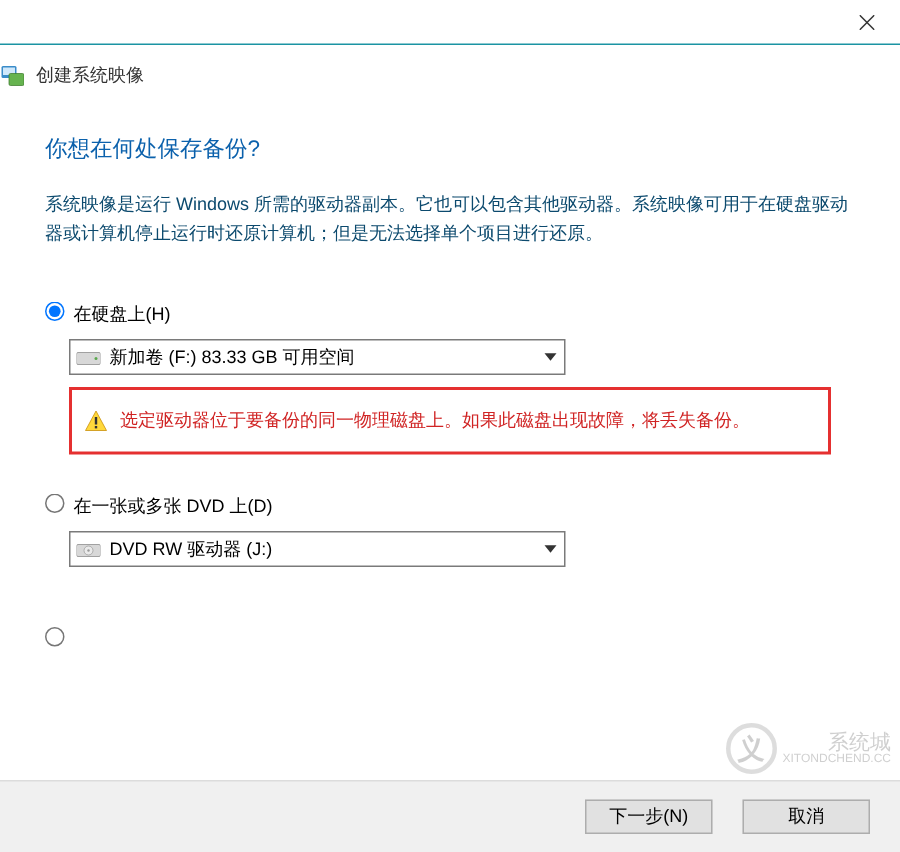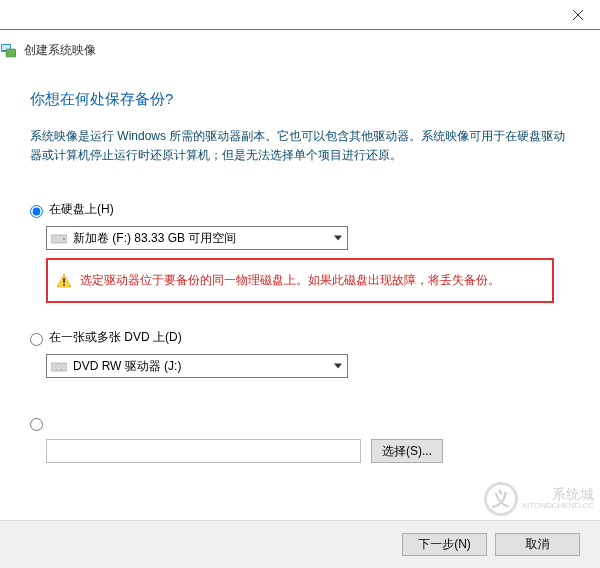--- a/index.html
+++ b/index.html
@@ -53,28 +53,28 @@
     }
     .desc {
       color: #0c4a6e;
       font-size: 12px;
       line-height: 1.6;
       margin-bottom: 36px;
     }
     .option-group { margin-bottom: 22px; }
     .radio-row {
       display: flex;
-      align-items: flex-end;
+      align-items: flex-start;
       margin-bottom: 8px;
       margin-top: 26px;
     }
     .radio-row input[type="radio"] { margin-right: 6px; }
     .radio-label { font-size: 12px; color: #000; }
     .combo {
-      width: 302px;
+      width: 331px;
       height: 24px;
       margin-left: 16px;
       border: 1px solid #7a7a7a;
       background: #fff;
       display: flex;
       align-items: center;
       padding: 0 4px;
       position: relative;
       font-size: 12px;
     }
@@ -141,21 +141,21 @@
       position: absolute;
       bottom: 0;
       left: 0;
       right: 0;
       height: 48px;
       background: #f0f0f0;
       border-top: 1px solid #dcdcdc;
       display: flex;
       align-items: center;
       justify-content: flex-end;
-      gap: 8px;
+      gap: 20px;
       padding-right: 20px;
     }
     .watermark {
       position: absolute;
       right: 6px;
       bottom: 52px;
       opacity: 0.28;
       color: #555;
       font-size: 18px;
       display: flex;
@@ -245,24 +245,20 @@
       </span>
       <span>DVD RW 驱动器 (J:)</span>
       <span class="chev"></span>
     </div>
   </div>
 
   <div class="option-group" style="margin-top:40px;">
     <div class="radio-row">
       <input type="radio" name="dest" style="">
     </div>
-    <div class="network-row">
-      <input class="net-input" type="text" value="" style="">
-      <button class="btn">选择(S)...</button>
-    </div>
   </div>
 </div>
 
 <div class="watermark">
   <div class="circ">义</div>
   <div class="wmtext">
     <span>系统城</span>
     <span style="font-size:8px;">XITONDCHEND.CC</span>
   </div>
 </div>

